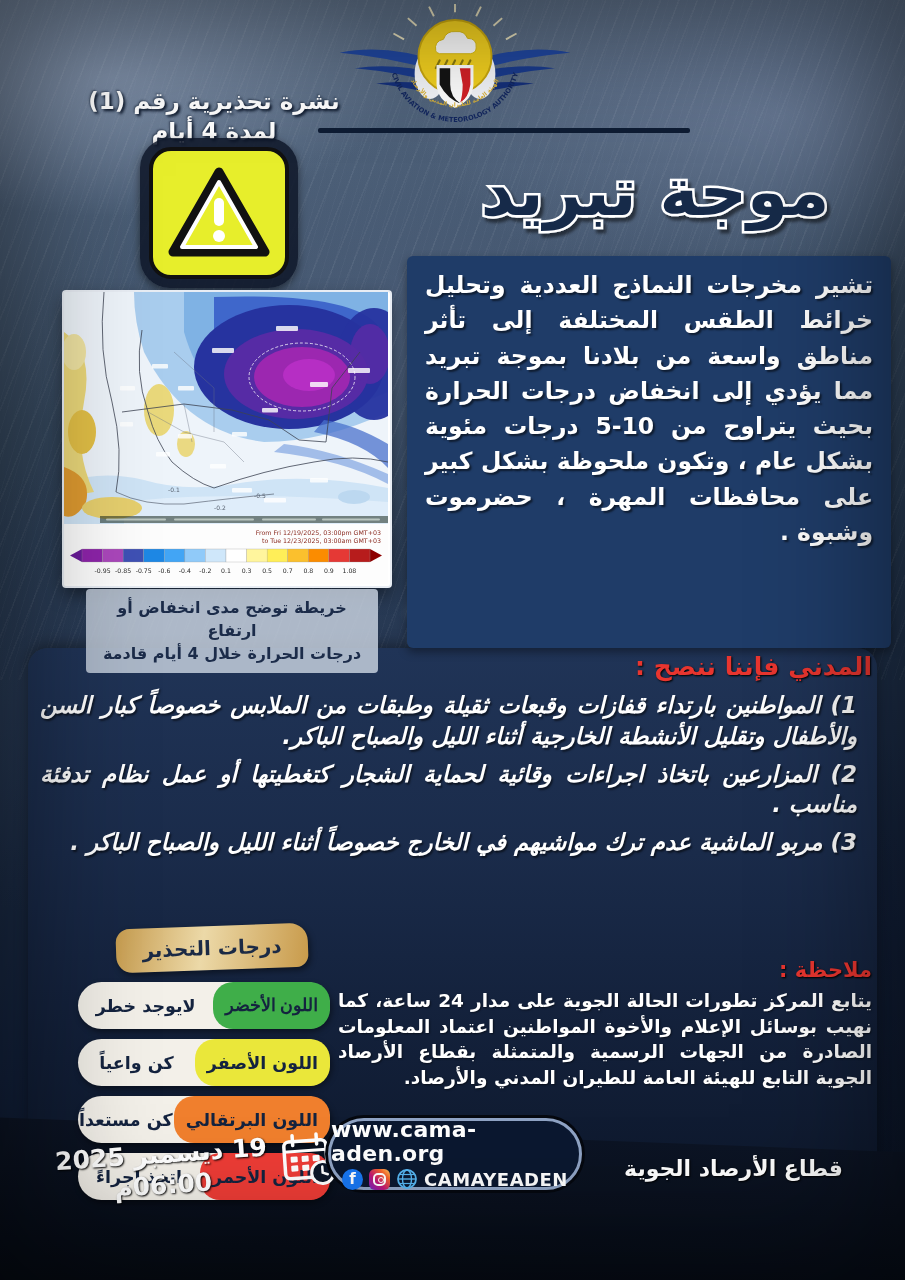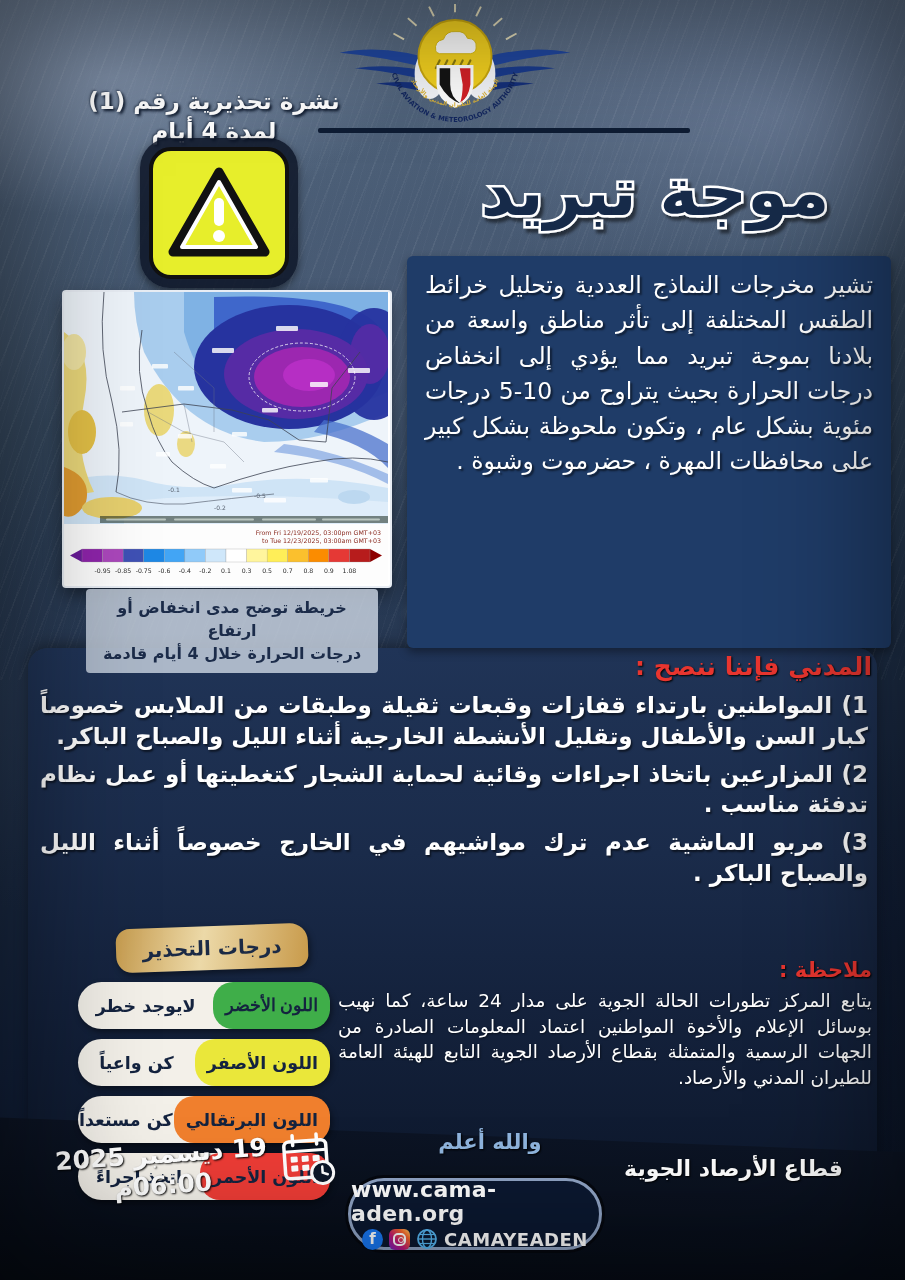--- a/index.html
+++ b/index.html
@@ -28,57 +28,57 @@
     display:flex;align-items:center;justify-content:center;}
   .title-svg{position:absolute;left:415px;top:133px;width:480px;height:118px;z-index:3;}
   .map-wrap{position:absolute;left:64px;top:292px;width:326px;height:294px;z-index:3;
     box-shadow:0 0 0 2px #e8edf4,0 8px 18px rgba(0,0,0,.5);border-radius:2px;background:#fff;}
   .map-caption{position:absolute;left:86px;top:589px;width:292px;z-index:3;direction:rtl;text-align:center;
     background:rgba(203,212,226,.82);border-radius:4px;padding:7px 8px;color:#1c2c4a;font-weight:bold;
     font-size:16px;line-height:1.45;}
   .lightning{position:absolute;left:398px;top:545px;z-index:2;}
   .main-panel{position:absolute;left:407px;top:256px;width:484px;height:392px;background:#1f3c68;border-radius:6px;
     padding:12px 18px;z-index:3;box-shadow:0 4px 10px rgba(0,0,0,.4);}
-  .main-panel p{margin:0;direction:rtl;text-align:justify;color:#fff;font-weight:normal;font-size:23.5px;
+  .main-panel p{margin:0;direction:rtl;text-align:justify;color:#fff;font-weight:bold;font-size:23.5px;
     line-height:1.5;text-shadow:2px 2px 2px rgba(0,0,0,.55);}
   .advice-panel{position:absolute;left:28px;top:648px;width:849px;height:585px;border-radius:20px;z-index:2;
     background:linear-gradient(180deg,#203457 0%,#1a2b4a 35%,#121f38 70%,#0c1628 100%);
     box-shadow:0 -4px 14px rgba(0,0,0,.35);}
   .advice-head{position:absolute;left:338px;top:652px;width:534px;z-index:4;direction:rtl;
     color:#e8352f;font-weight:bold;font-size:25px;text-shadow:1px 1px 2px #000;}
   .advice-items{position:absolute;left:40px;top:690px;width:832px;z-index:4;direction:rtl;}
-  .advice-items p{margin:0 4px 7px 0;text-align:justify;color:#fff;font-weight:bold;font-size:23px;line-height:1.34;
-    text-shadow:1.5px 1.5px 2px rgba(0,0,0,.55);}
+  .advice-items p{margin:0 15px 7px 0;text-align:justify;color:#fff;font-weight:bold;font-size:23px;line-height:1.34;
+    text-shadow:1.5px 1.5px 2px rgba(0,0,0,.55);font-style:italic;}
   .levels-badge{position:absolute;left:116px;top:926px;width:192px;height:44px;z-index:5;transform:rotate(-2deg);
     background:linear-gradient(100deg,#c79c4e 0%,#ecd9a8 45%,#c89a4a 100%);border-radius:14px 18px 12px 16px;
     display:flex;align-items:center;justify-content:center;color:#1b2a45;font-weight:bold;font-size:20px;
     box-shadow:2px 3px 6px rgba(0,0,0,.45);direction:rtl;}
   .levels{position:absolute;left:78px;top:982px;z-index:5;}
   .level-row{width:252px;height:47px;margin-bottom:10px;background:#f3f0e9;border-radius:24px;
     display:flex;direction:rtl;align-items:center;box-shadow:2px 3px 6px rgba(0,0,0,.45);}
   .level-name{height:47px;min-width:114px;border-radius:20px;display:flex;align-items:center;justify-content:center;
     padding:0 12px;color:#14233f;font-weight:bold;font-size:17.5px;}
   .level-action{flex:1;text-align:center;color:#14233f;font-weight:bold;font-size:17.5px;}
   .note-head{position:absolute;left:338px;top:958px;width:534px;z-index:4;direction:rtl;
     color:#e8352f;font-weight:bold;font-size:21px;text-shadow:1px 1px 2px #000;}
   .note-body{position:absolute;left:338px;top:988px;width:534px;z-index:4;direction:rtl;text-align:justify;
-    color:#fff;font-weight:normal;font-size:18.5px;line-height:1.38;text-shadow:1px 1px 2px rgba(0,0,0,.5);}
+    color:#fff;font-weight:bold;font-size:18.5px;line-height:1.38;text-shadow:1px 1px 2px rgba(0,0,0,.5);}
   .quote{position:absolute;left:420px;top:1130px;width:140px;z-index:5;direction:rtl;text-align:center;
     color:#8fb4dd;font-weight:bold;font-size:21px;text-shadow:1px 1px 2px #000;}
   .sector{position:absolute;right:62px;top:1156px;z-index:5;direction:rtl;
     color:#fff;font-weight:bold;font-size:22px;text-shadow:1px 1px 2px #000;}
   .wedge{position:absolute;left:-40px;top:1135px;width:990px;height:200px;z-index:3;transform:rotate(2.2deg);
     background:linear-gradient(180deg,#0c1424 0%,#070d18 60%,#05090f 100%);border-radius:18px;}
   .date-block{position:absolute;left:52px;top:1136px;width:300px;z-index:6;transform:rotate(-4deg);
     display:flex;align-items:center;gap:8px;}
   .date-lines{width:220px;text-align:center;direction:rtl;color:#fff;font-weight:bold;font-size:25px;line-height:1.25;
     text-shadow:1px 1px 2px #000;}
-  .site-pill{position:absolute;left:328px;top:1178px;width:254px;height:72px;z-index:6;background:#0b1830;
+  .site-pill{position:absolute;left:328px;top:1118px;width:254px;height:72px;z-index:6;background:#0b1830;
     border:3px solid #8fa3c4;border-radius:36px;box-shadow:0 0 0 3px #05080f;
-    display:flex;flex-direction:column;align-items:center;justify-content:center;margin-left:20px;}
+    display:flex;flex-direction:column;align-items:center;justify-content:center;}
   .site-url{color:#fff;font-weight:bold;font-size:22px;letter-spacing:.3px;line-height:1.1;}
   .site-row{display:flex;align-items:center;gap:6px;margin-top:2px;}
   .fb-icon{width:21px;height:21px;border-radius:50%;background:#1877f2;color:#fff;font-weight:bold;font-size:15px;
     display:flex;align-items:center;justify-content:center;line-height:1;}
   .ig-icon{width:21px;height:21px;border-radius:6px;position:relative;
     background:linear-gradient(45deg,#7024c4 0%,#c21975 40%,#f7672a 75%,#ffd565 100%);}
   .ig-icon::before{content:"";position:absolute;inset:4px;border:2px solid #fff;border-radius:5px;}
   .ig-icon::after{content:"";position:absolute;left:8.5px;top:8.5px;width:4px;height:4px;border:1.5px solid #fff;border-radius:50%;}
   .handle{color:#fff;font-weight:bold;font-size:18px;letter-spacing:.5px;}
 </style>

